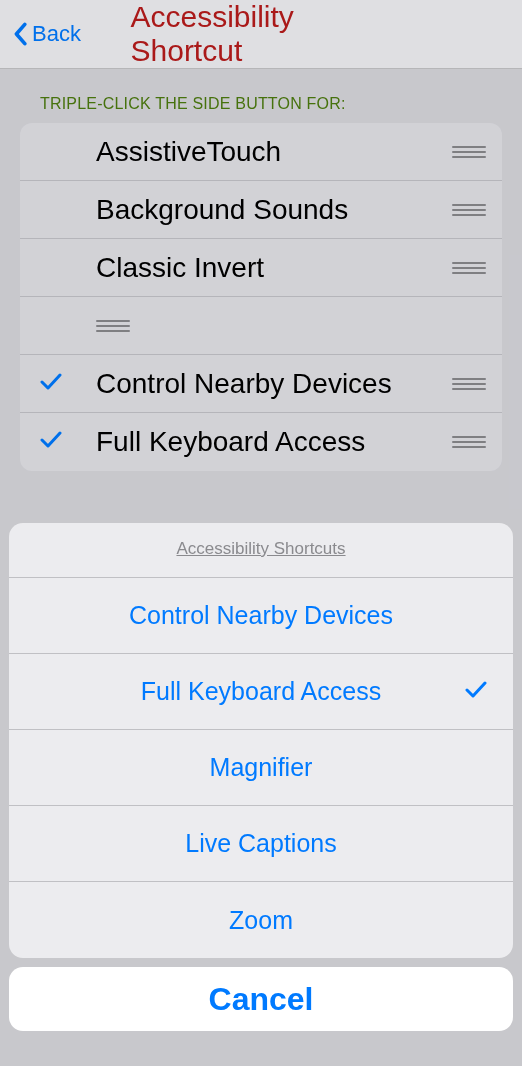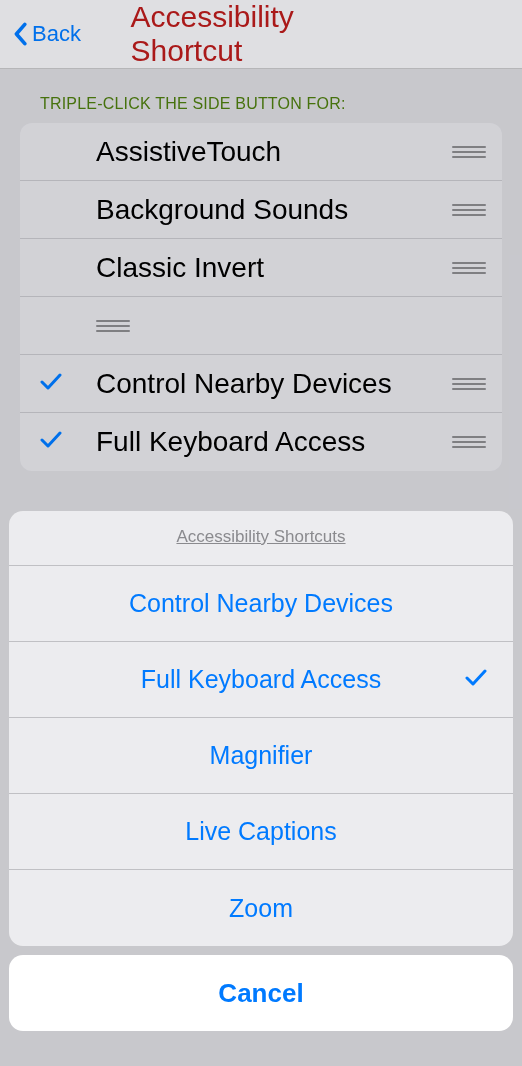--- a/index.html
+++ b/index.html
@@ -145,25 +145,25 @@
       position: absolute;
       right: 26px;
     }
     .sheet-check svg {
       width: 22px;
       height: 20px;
     }
     .cancel-button {
       background: #fff;
       border-radius: 14px;
-      height: 76px;
+      height: 64px;
       display: flex;
       align-items: center;
       justify-content: center;
-      font-size: 26px;
+      font-size: 32px;
       font-weight: 600;
       color: #007aff;
       cursor: pointer;
     }
   </style>
 </head>
 <body>
 
 <div class="nav-bar">
   <div class="back-button">

